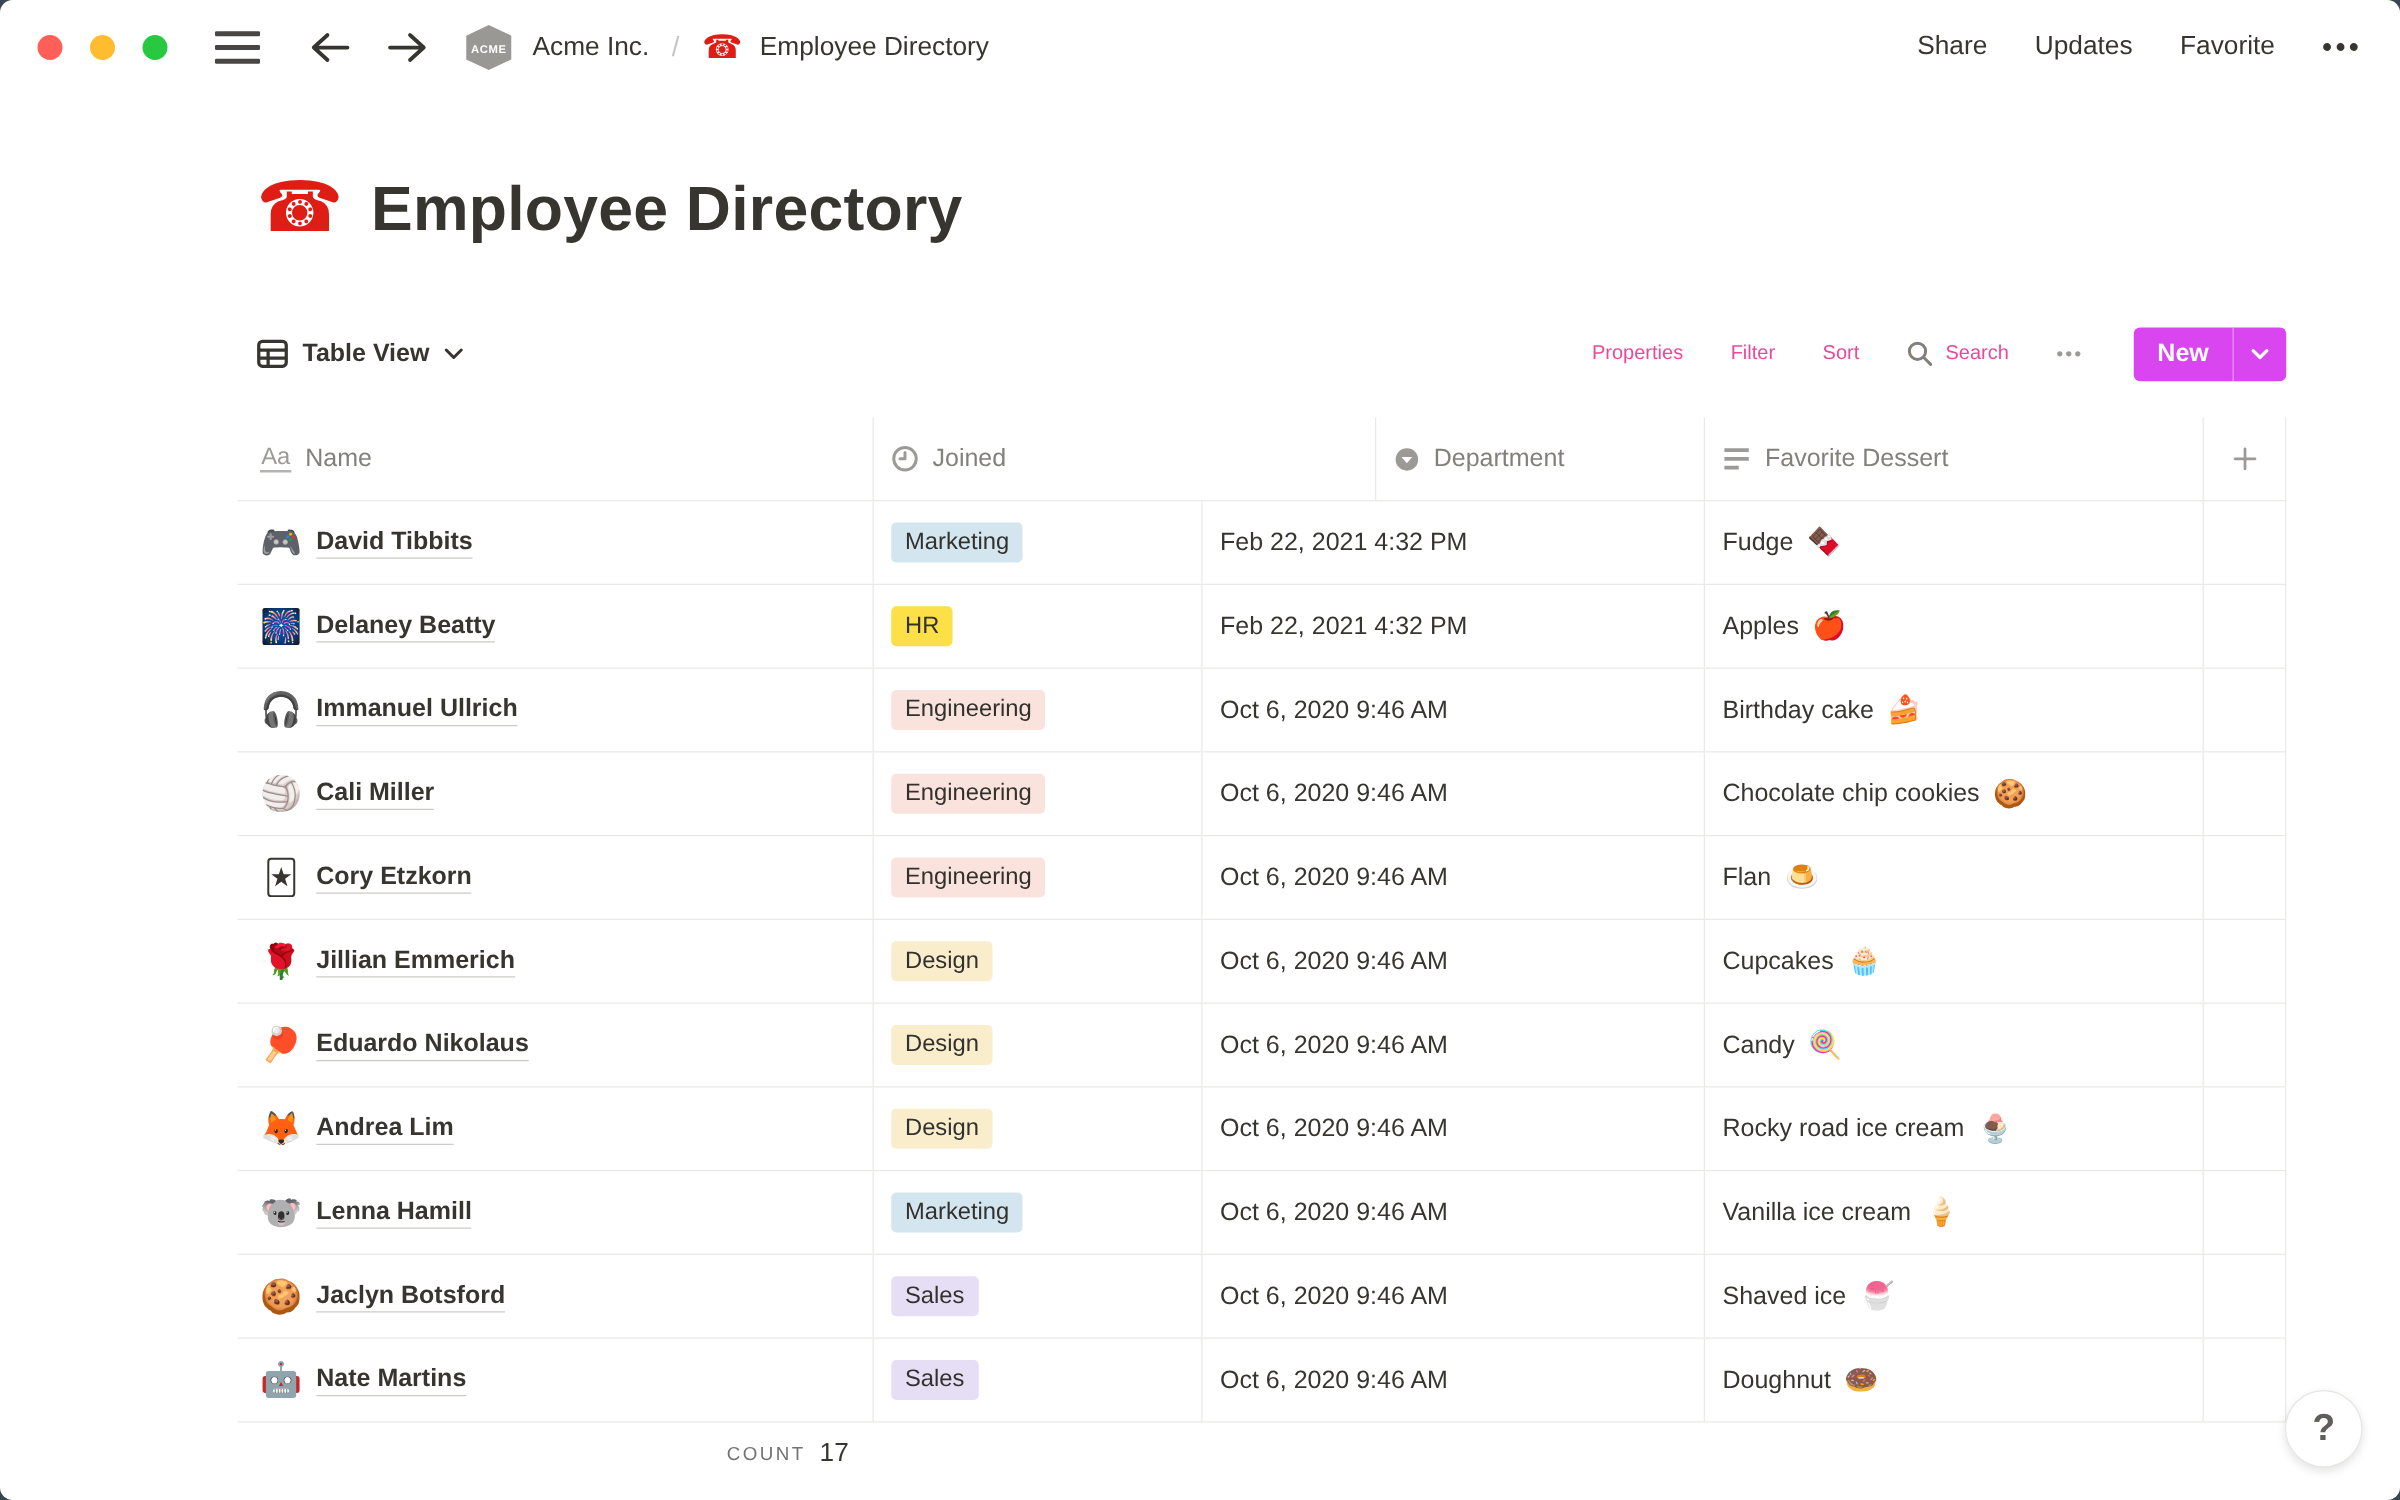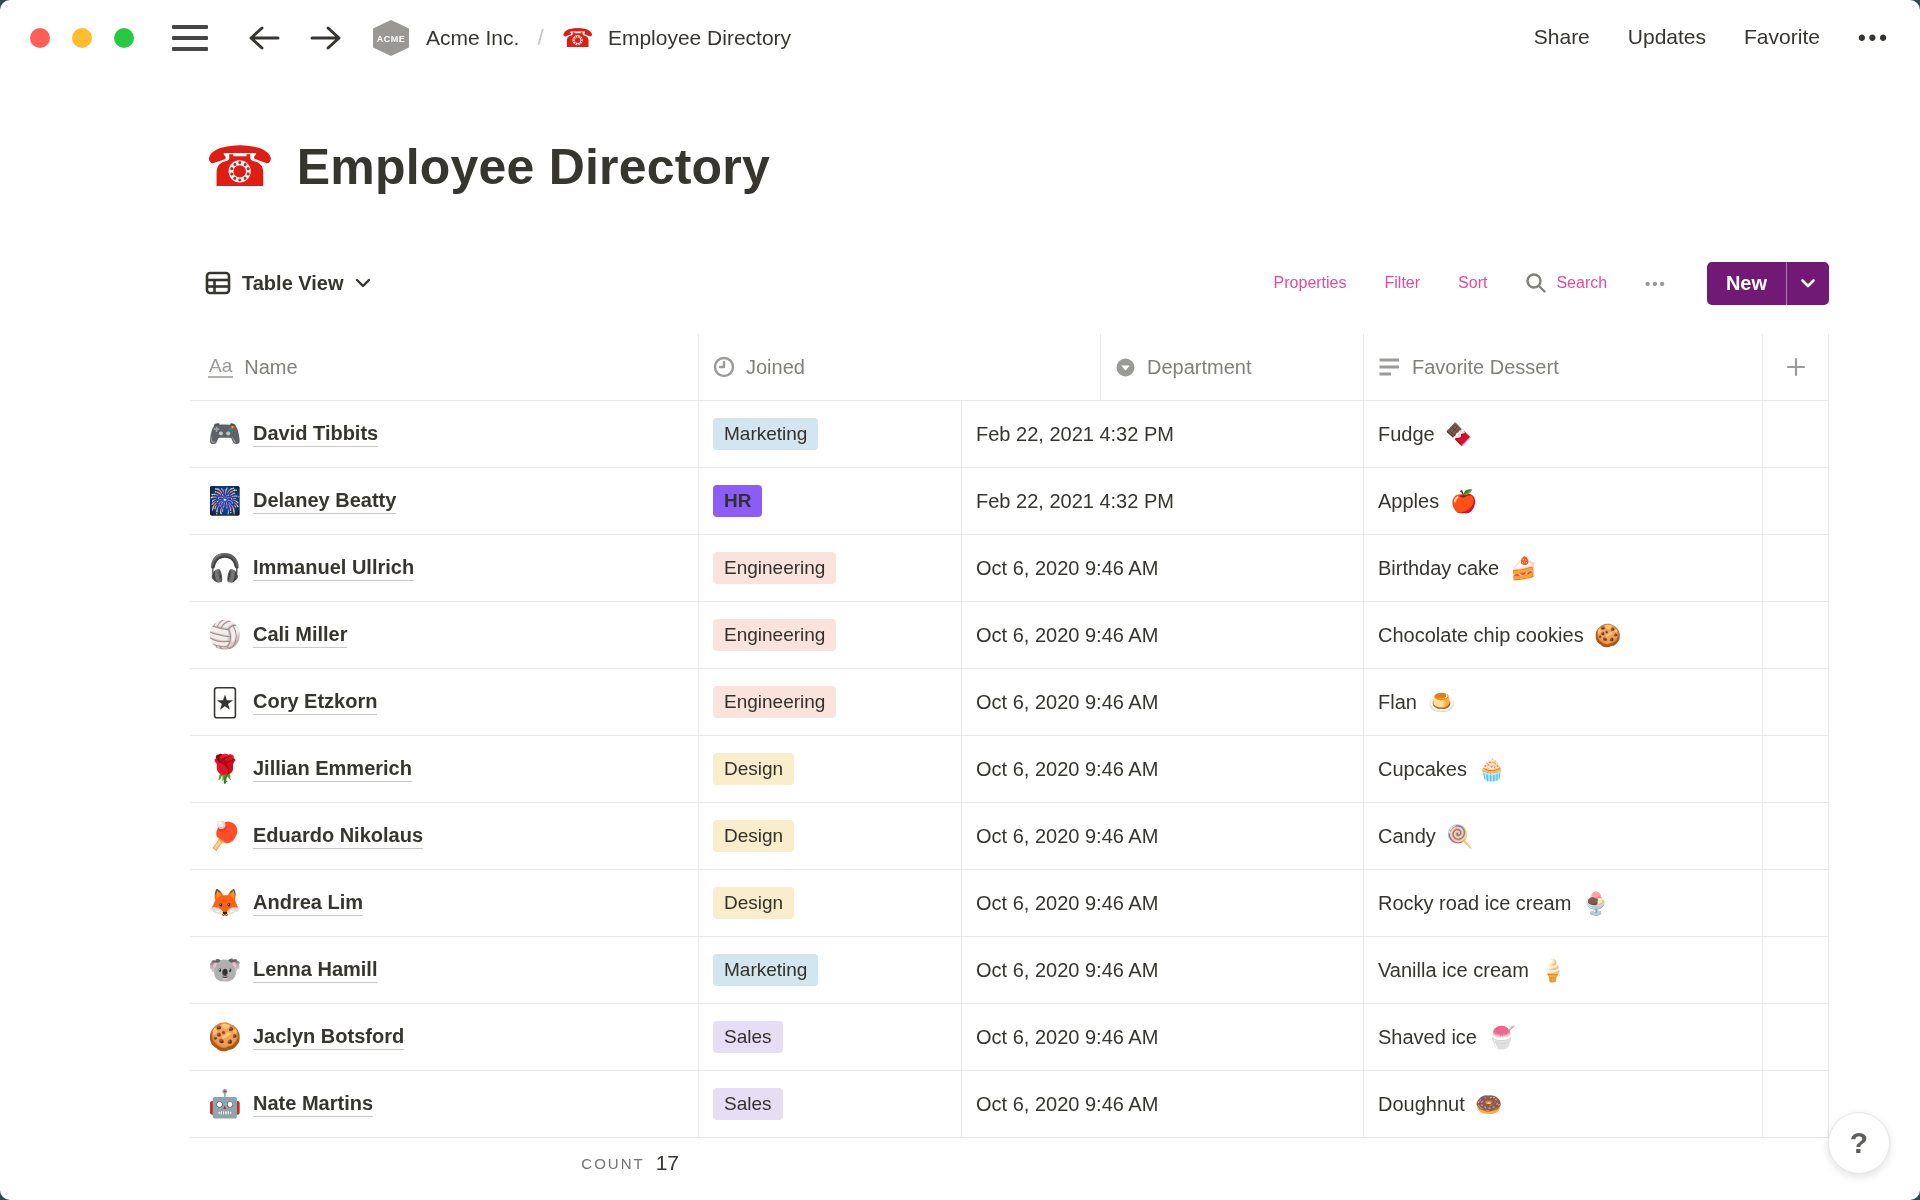--- a/index.html
+++ b/index.html
@@ -30,21 +30,21 @@
   .title-row .phone{font-size:56px;line-height:1}
   h1{font-size:50px;font-weight:700;letter-spacing:.2px;color:#37352F;}
 
   
   .toolbar{display:flex;align-items:center;margin-top:64px;height:46px;padding-left:15px;}
   .viewsel{display:flex;align-items:center;gap:11px;font-size:20px;font-weight:700;cursor:pointer}
   .toolbar-right{margin-left:auto;display:flex;align-items:center;gap:38px;}
   .tool{font-size:16px;color:#ec4899;cursor:pointer}
   .searchgrp{display:flex;align-items:center;gap:9px;cursor:pointer}
   .tooldots{color:#9B9A97;font-size:15px;letter-spacing:2px;font-weight:700;cursor:pointer}
-  .newbtn{display:flex;align-items:stretch;background:#701a75;border-radius:5px;color:#fff;overflow:hidden;cursor:pointer;margin-left:2px}
+  .newbtn{display:flex;align-items:stretch;background:#d946ef;border-radius:5px;color:#fff;overflow:hidden;cursor:pointer;margin-left:2px}
   .new-main{padding:10px 19px;font-size:20px;font-weight:700;}
   .new-chev{display:flex;align-items:center;padding:0 13px;border-left:1px solid rgba(255,255,255,.42)}
 
   
   :root{--line:#E9E9E7}
   .table{margin-top:28px;}
   .thead,.trow{display:flex;height:67px;border-bottom:1px solid var(--line);}
   .cell{display:flex;align-items:center;gap:11px;padding:0 14px;border-right:1px solid var(--line);overflow:hidden;}
   .c-name{width:509px;padding-left:18px}
   .c-dept{width:263px}
@@ -224,21 +224,21 @@
               <span class="demoji">🍫</span>
             </div>
             <div class="cell c-plus"></div>
           </div>
           <div class="trow">
             <div class="cell c-name">
               <span class="avatar">🎆</span>
               <span class="page-link">Delaney Beatty</span>
             </div>
             <div class="cell c-dept">
-              <span class="tag" style="background: #8b5cf6; font-weight: bold;">HR</span>
+              <span class="tag" style="background: #fde047;">HR</span>
             </div>
             <div class="cell c-joined">Feb 22, 2021 4:32 PM</div>
             <div class="cell c-dessert">
               <span>Apples</span>
               <span class="demoji">🍎</span>
             </div>
             <div class="cell c-plus"></div>
           </div>
           <div class="trow">
             <div class="cell c-name">

